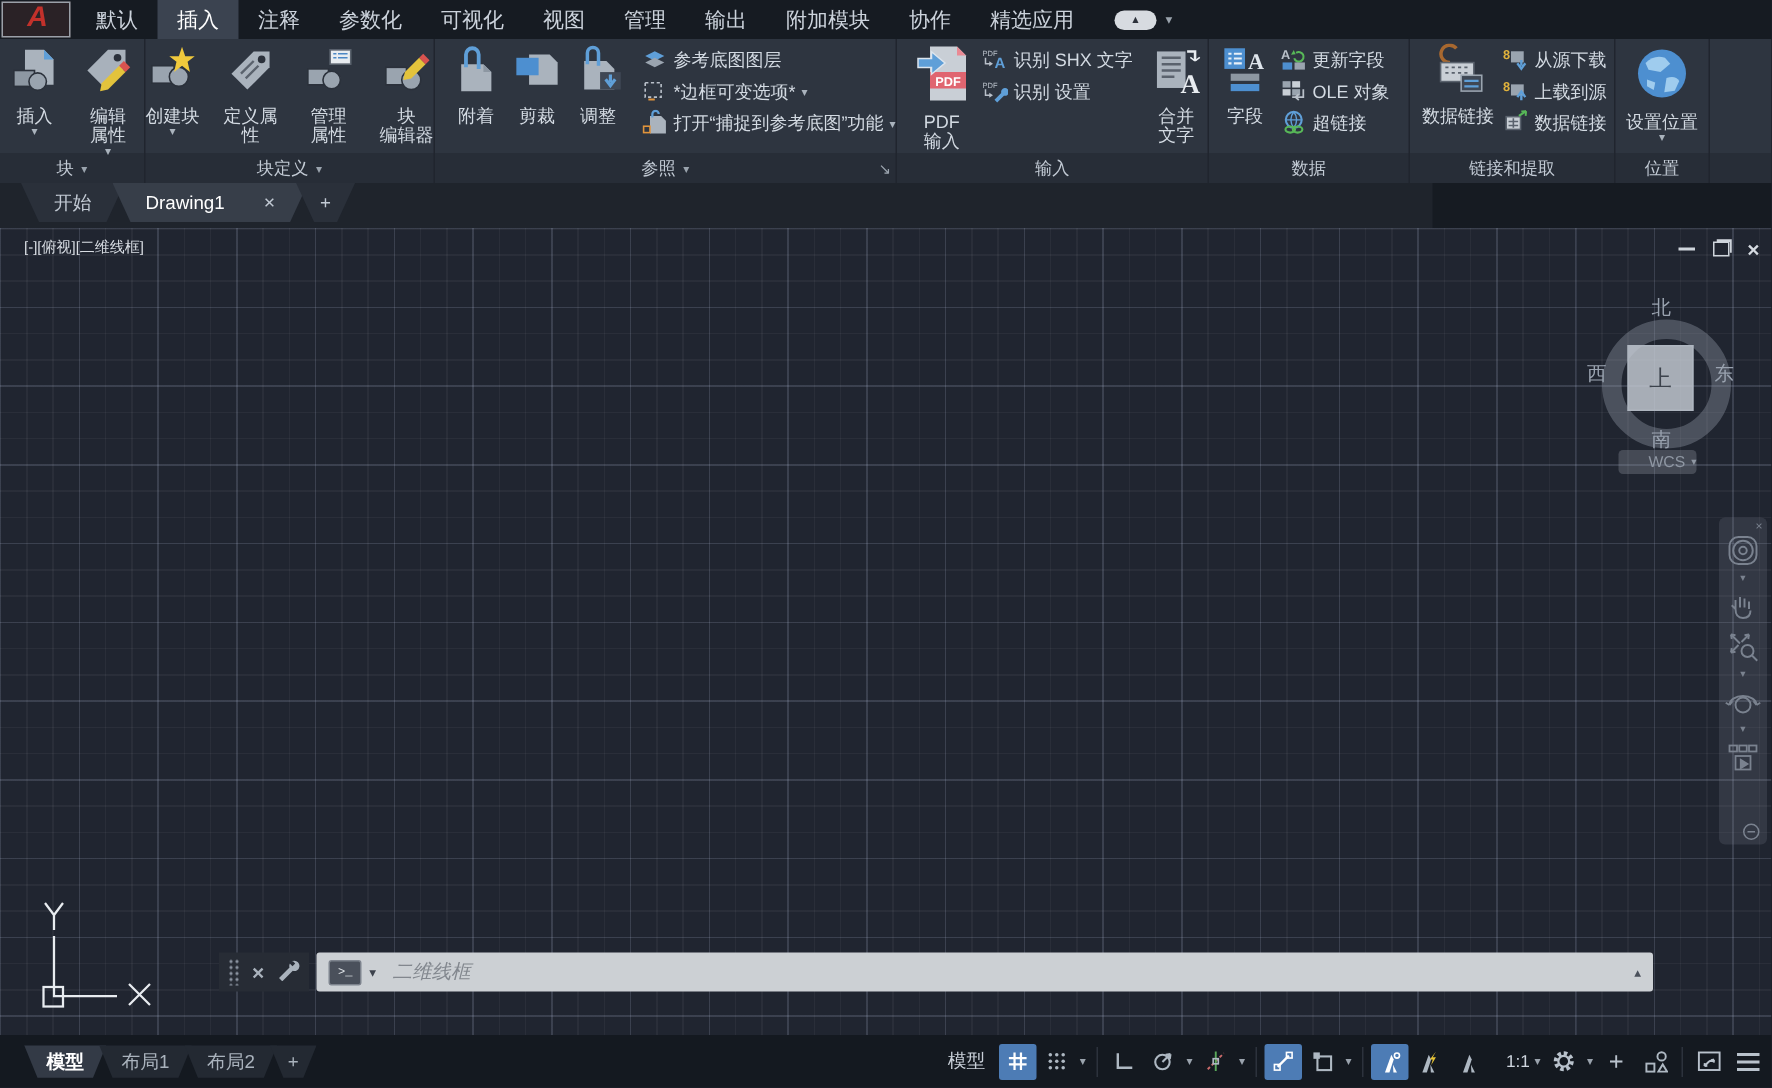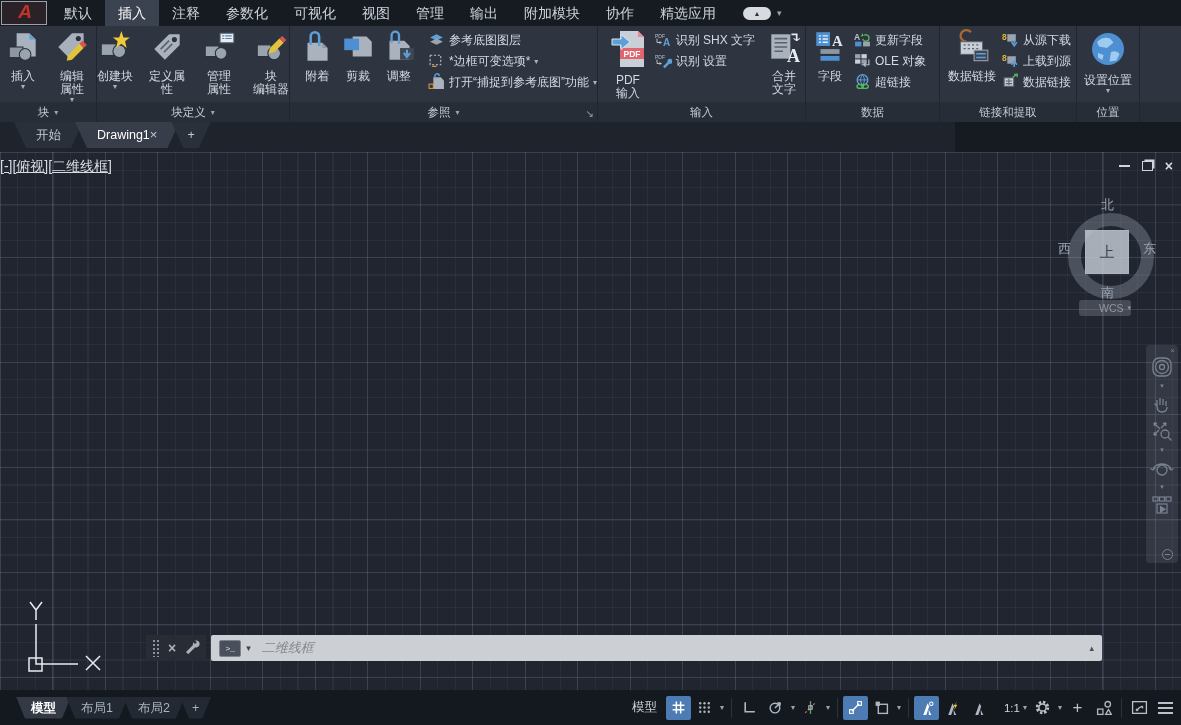--- a/index.html
+++ b/index.html
@@ -33,32 +33,32 @@
   .bigbtn{display:flex;flex-direction:column;align-items:center;padding-top:1px;cursor:default;}
   .bigbtn .blabel{font-size:12px;line-height:13px;color:#d3dae2;text-align:center;white-space:pre-line;margin-top:1px;}
   .caret{font-size:8px;color:#aab3bd;line-height:8px;}
   .rowcol{display:flex;flex-direction:column;justify-content:flex-start;gap:2px;padding-top:3px;}
   .rowbtn{display:flex;align-items:center;gap:4px;height:19px;font-size:12px;color:#d3dae2;white-space:nowrap;cursor:default;}
   .launcher{position:absolute;right:3px;bottom:3px;font-size:10px;color:#9aa3ad;}
   
   #filebar{left:0;top:122px;width:955px;height:30px;background:#1f242c;display:flex;align-items:flex-start;}
   .ftab{height:26px;line-height:26px;font-size:12.5px;color:#c2cad4;padding:0 22px;
     clip-path:polygon(0 0,100% 0,calc(100% - 12px) 100%,12px 100%);background:#2a303a;margin-right:-8px;}
-  .ftab.active{background:#373e49;color:#ffffff;display:flex;align-items:center;}
+  .ftab.active{background:#373e49;color:#ffffff;display:flex;align-items:center;gap:26px;}
   .ftab .fclose{font-size:13px;color:#c2cad4;line-height:26px;}
   .ftab.plus{padding:0 16px;color:#c2cad4;}
   
   #canvas{left:0;top:152px;width:1181px;height:538px;background:#202530;
     background-image:
       repeating-linear-gradient(to right, rgba(175,190,225,.13) 0 1px, transparent 1px 52.5px),
       repeating-linear-gradient(to bottom, rgba(175,190,225,.13) 0 1px, transparent 1px 52.5px),
       repeating-linear-gradient(to right, rgba(255,255,255,.045) 0 1px, transparent 1px 17.5px),
       repeating-linear-gradient(to bottom, rgba(255,255,255,.045) 0 1px, transparent 1px 17.5px);
   }
-  #vplabel{left:0;top:6px;font-size:14px;color:#d8dde3;text-decoration:underline;}
+  #vplabel{left:16px;top:6px;font-size:10px;color:#d8dde3;}
   #wincontrols{top:8px;right:8px;display:flex;align-items:center;gap:12px;}
   #wincontrols .wmin{width:11px;height:2px;background:#cfd5dc;}
   #wincontrols .wrest{width:9px;height:8px;border:1.5px solid #cfd5dc;box-shadow:2px -2px 0 -0.5px #cfd5dc;}
   #wincontrols .wclose{color:#d6dbe1;font-size:14px;line-height:12px;font-weight:bold;}
   
   #vcube{top:36px;right:22px;width:96px;height:128px;}
   #vcubering{position:absolute;left:5px;top:25px;width:60px;height:60px;border:13px solid rgba(148,156,168,.38);border-radius:50%;}
   .vc{position:absolute;font-size:13px;color:#9aa3b0;}
   #vcup{position:absolute;left:22px;top:42px;width:42px;height:42px;background:rgba(198,204,212,.82);
     border:1px solid #aeb5bf;display:flex;align-items:center;justify-content:center;font-size:15px;color:#3c424c;}

